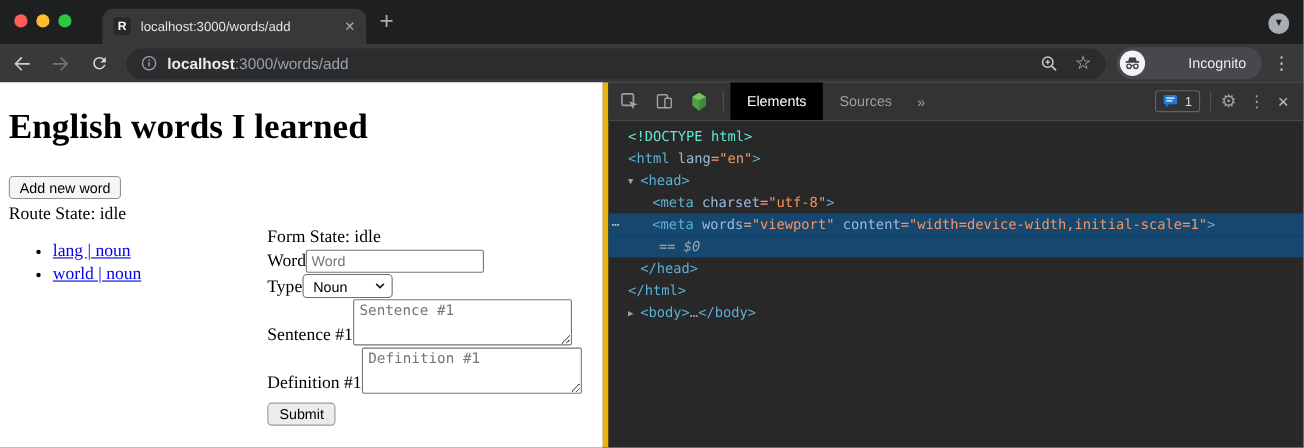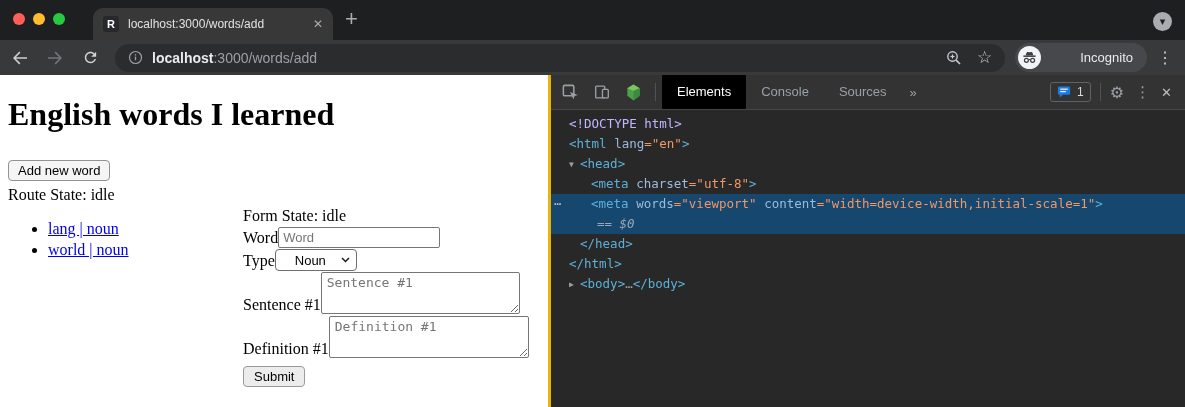--- a/index.html
+++ b/index.html
@@ -60,31 +60,31 @@
   .form-state{font-size:16px;line-height:19px;margin:0 0 2px;}
   .frow{display:flex;align-items:center;margin:0 0 1px;}
   .frow-end{display:flex;align-items:flex-end;margin:0 0 2px;}
   .flabel{font-size:16px;line-height:19px;flex:none;}
   .word-input{width:162px;height:21px;border:1px solid #767676;border-radius:2px;padding:1px 4px;
               box-sizing:border-box;font-family:"Liberation Sans",sans-serif;font-size:13px;color:#000;}
   .word-input::placeholder,.ta::placeholder{color:#757575;opacity:1;}
   .selectwrap{position:relative;display:inline-block;}
   .type-select{appearance:none;-webkit-appearance:none;width:82px;height:22px;border:1px solid #6e6e6e;
                border-radius:4px;background:#fff;font-family:"Liberation Sans",sans-serif;font-size:13px;
-               color:#000;padding:0 20px 0 19px;box-sizing:border-box;}
+               color:#000;padding:0 20px 0 9px;box-sizing:border-box;}
   .selchev{position:absolute;right:7px;top:8px;pointer-events:none;}
   .ta{border:1px solid #767676;border-radius:2px;padding:2px 5px;box-sizing:border-box;
       font-family:"DejaVu Sans Mono",monospace;font-size:13px;color:#000;resize:both;}
   .ta-sentence{width:199px;height:42px;}
   .ta-definition{width:200px;height:42px;}
   .submitbtn{font-family:"Liberation Sans",sans-serif;font-size:13px;color:#000;background:#ececec;
              border:1px solid #9a9a9a;border-radius:4px;padding:2px 10px;margin-top:6px;display:inline-block;}
 
   
-  .devtools{flex:1;background:#282828;border-left:3px solid #eab308;display:flex;flex-direction:column;min-width:0;}
+  .devtools{flex:1;background:#282828;border-left:5px solid #eab308;display:flex;flex-direction:column;min-width:0;}
   .dt-toolbar{height:35px;background:#333333;border-bottom:1px solid #474747;display:flex;
               align-items:center;color:#9aa0a6;flex:none;box-sizing:border-box;}
   .dt-icon{display:flex;align-items:center;justify-content:center;flex:none;}
   .i-inspect{margin-left:10px;}
   .i-device{margin-left:13px;}
   .i-gem{margin-left:13px;}
   .dt-sep{width:1px;height:18px;background:#525252;margin:0 6px 0 12px;flex:none;}
   .dt-tab{height:34px;line-height:34px;padding:0 15px;font-size:13px;color:#9aa0a6;flex:none;}
   .dt-tab.active{background:#000;color:#fff;}
   .dt-more{font-size:13px;color:#9aa0a6;padding:0 8px;}
@@ -95,21 +95,21 @@
   .gear{font-size:16px;color:#9aa0a6;}
   .dt-kebab{font-size:15px;color:#9aa0a6;margin:0 11px;}
   .dt-close{font-size:13px;color:#bdc1c4;margin-right:13px;}
 
   .dt-code{flex:1;padding-top:4px;font-family:"DejaVu Sans Mono",monospace;font-size:12.5px;
            color:#dadce0;overflow:hidden;}
   .code-line{height:20px;line-height:20px;white-space:pre;position:relative;box-sizing:border-box;}
   .code-line.hl{background:#15476f;}
   .gutter{position:absolute;left:3px;top:0;color:#c3c7ca;font-size:12px;letter-spacing:1px;}
   .arrow{display:inline-block;width:11px;margin-left:-11px;color:#9aa0a6;font-size:8px;vertical-align:1px;}
-  .tok-plain{color:#c4b5fd;}
+  .tok-plain{color:#5eead4;}
   .tok-tag{color:#5db0d7;}
   .tok-attr{color:#9bbbdc;}
   .tok-val{color:#f29766;}
   .tok-dim{color:#9aa0a6;}
   .tok-dollar{color:#9aa7b3;font-style:italic;}
 </style>
 </head>
 <body>
 
 <div class="window">
@@ -242,21 +242,20 @@
         </div>
         <div class="dt-icon i-gem">
           <svg width="19" height="19" viewBox="0 0 20 20">
               <polygon points="10,1.5 16.5,5.5 16.5,13.5 10,18.5 3.5,13.5 3.5,5.5" fill="#4e9e4a"></polygon>
               <polygon points="10,1.5 16.5,5.5 10,8.5 3.5,5.5" fill="#79c45e"></polygon>
               <polygon points="16.5,5.5 16.5,13.5 10,18.5 10,8.5" fill="#3d8a3f"></polygon>
             </svg>
         </div>
         <div class="dt-sep"></div>
         <div class="dt-tab active">Elements</div>
-        <div class="dt-tab">Console</div>
         <div class="dt-tab">Sources</div>
         <div class="dt-more">»</div>
         <div class="dt-right">
           <div class="msgbtn">
             <svg width="15" height="14" viewBox="0 0 16 14">
                 <rect x="1" y="1" width="13" height="9" rx="1.5" fill="#1f7ae0"></rect>
                 <path d="M3 9.5v3.6l3.6-3.6z" fill="#1f7ae0"></path>
                 <line x1="3.5" y1="4" x2="11.5" y2="4" stroke="#fff" stroke-width="1.2"></line>
                 <line x1="3.5" y1="6.6" x2="9.5" y2="6.6" stroke="#fff" stroke-width="1.2"></line>
               </svg>

